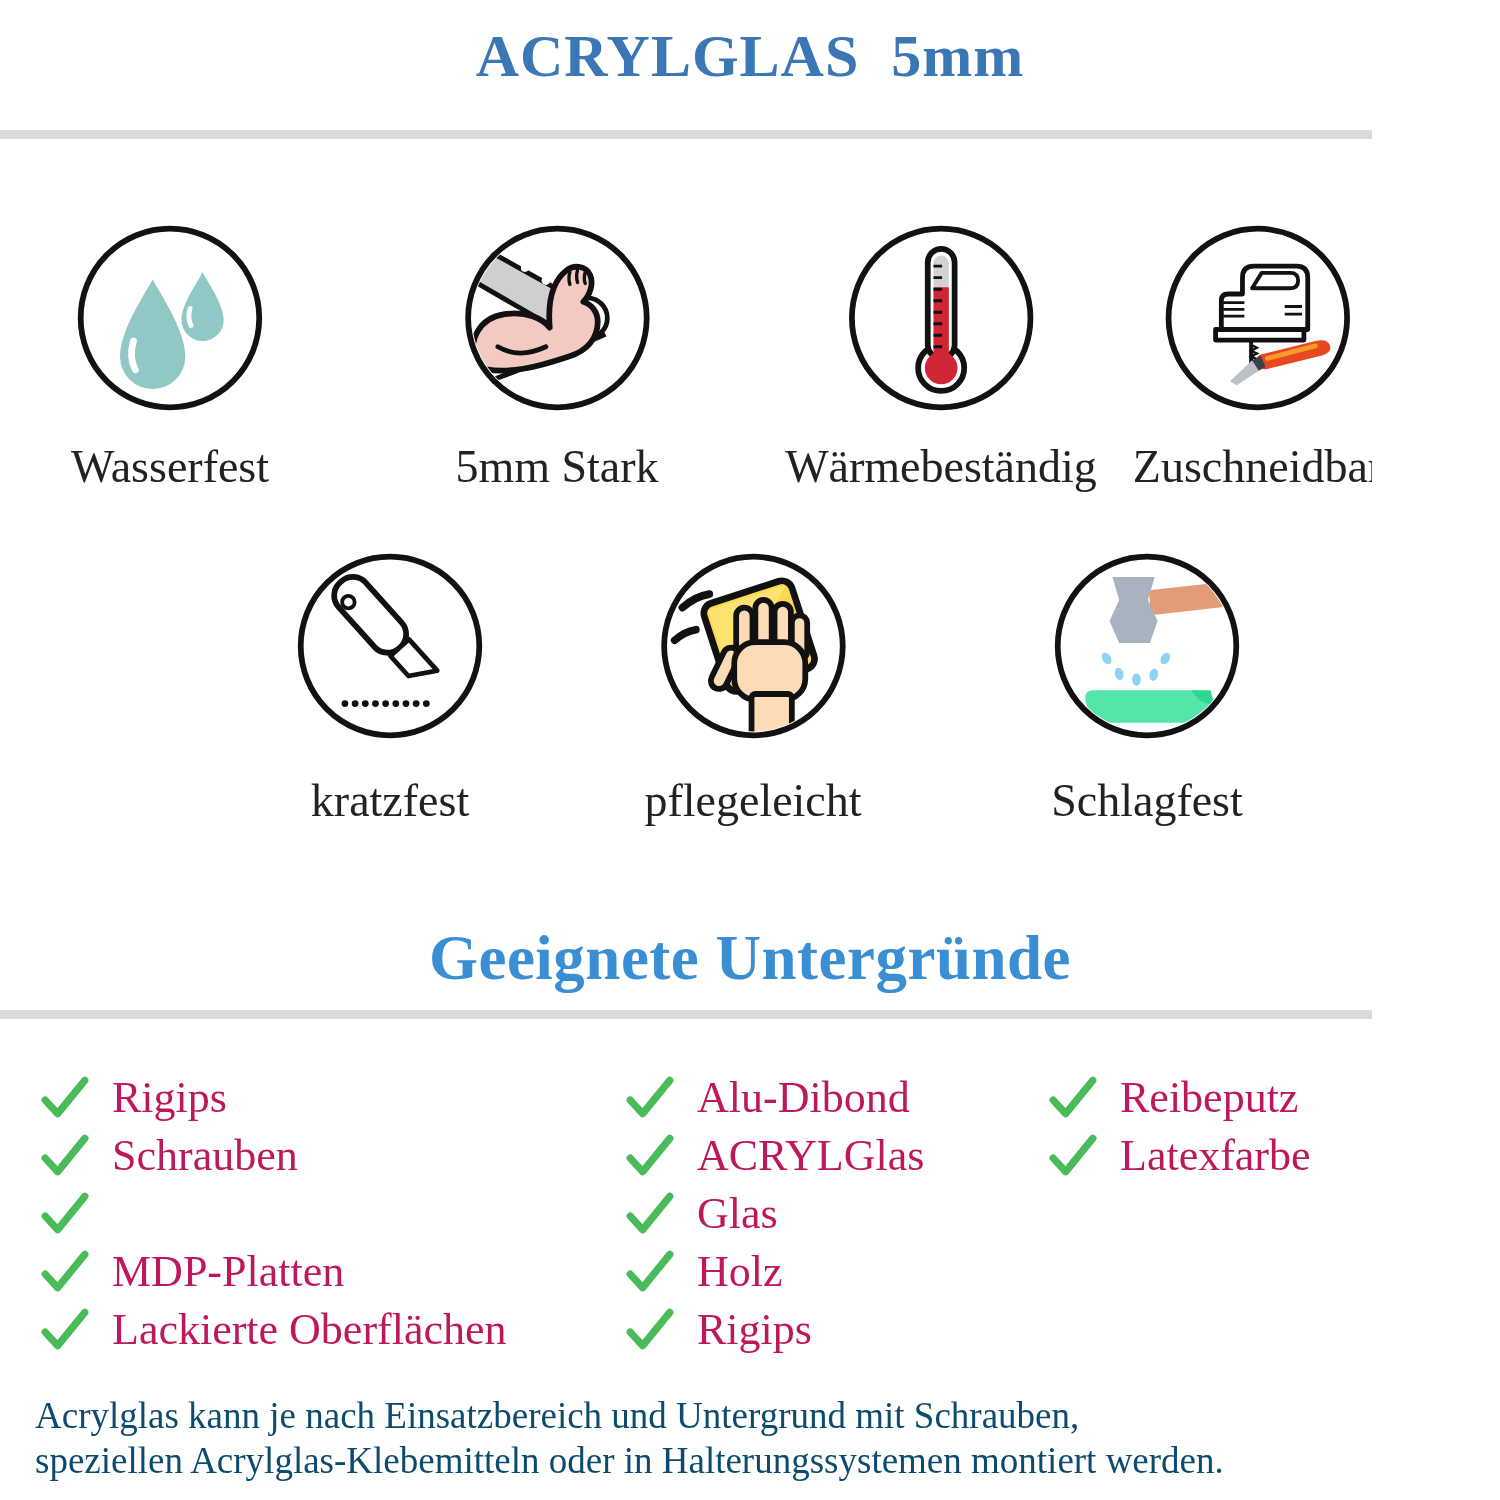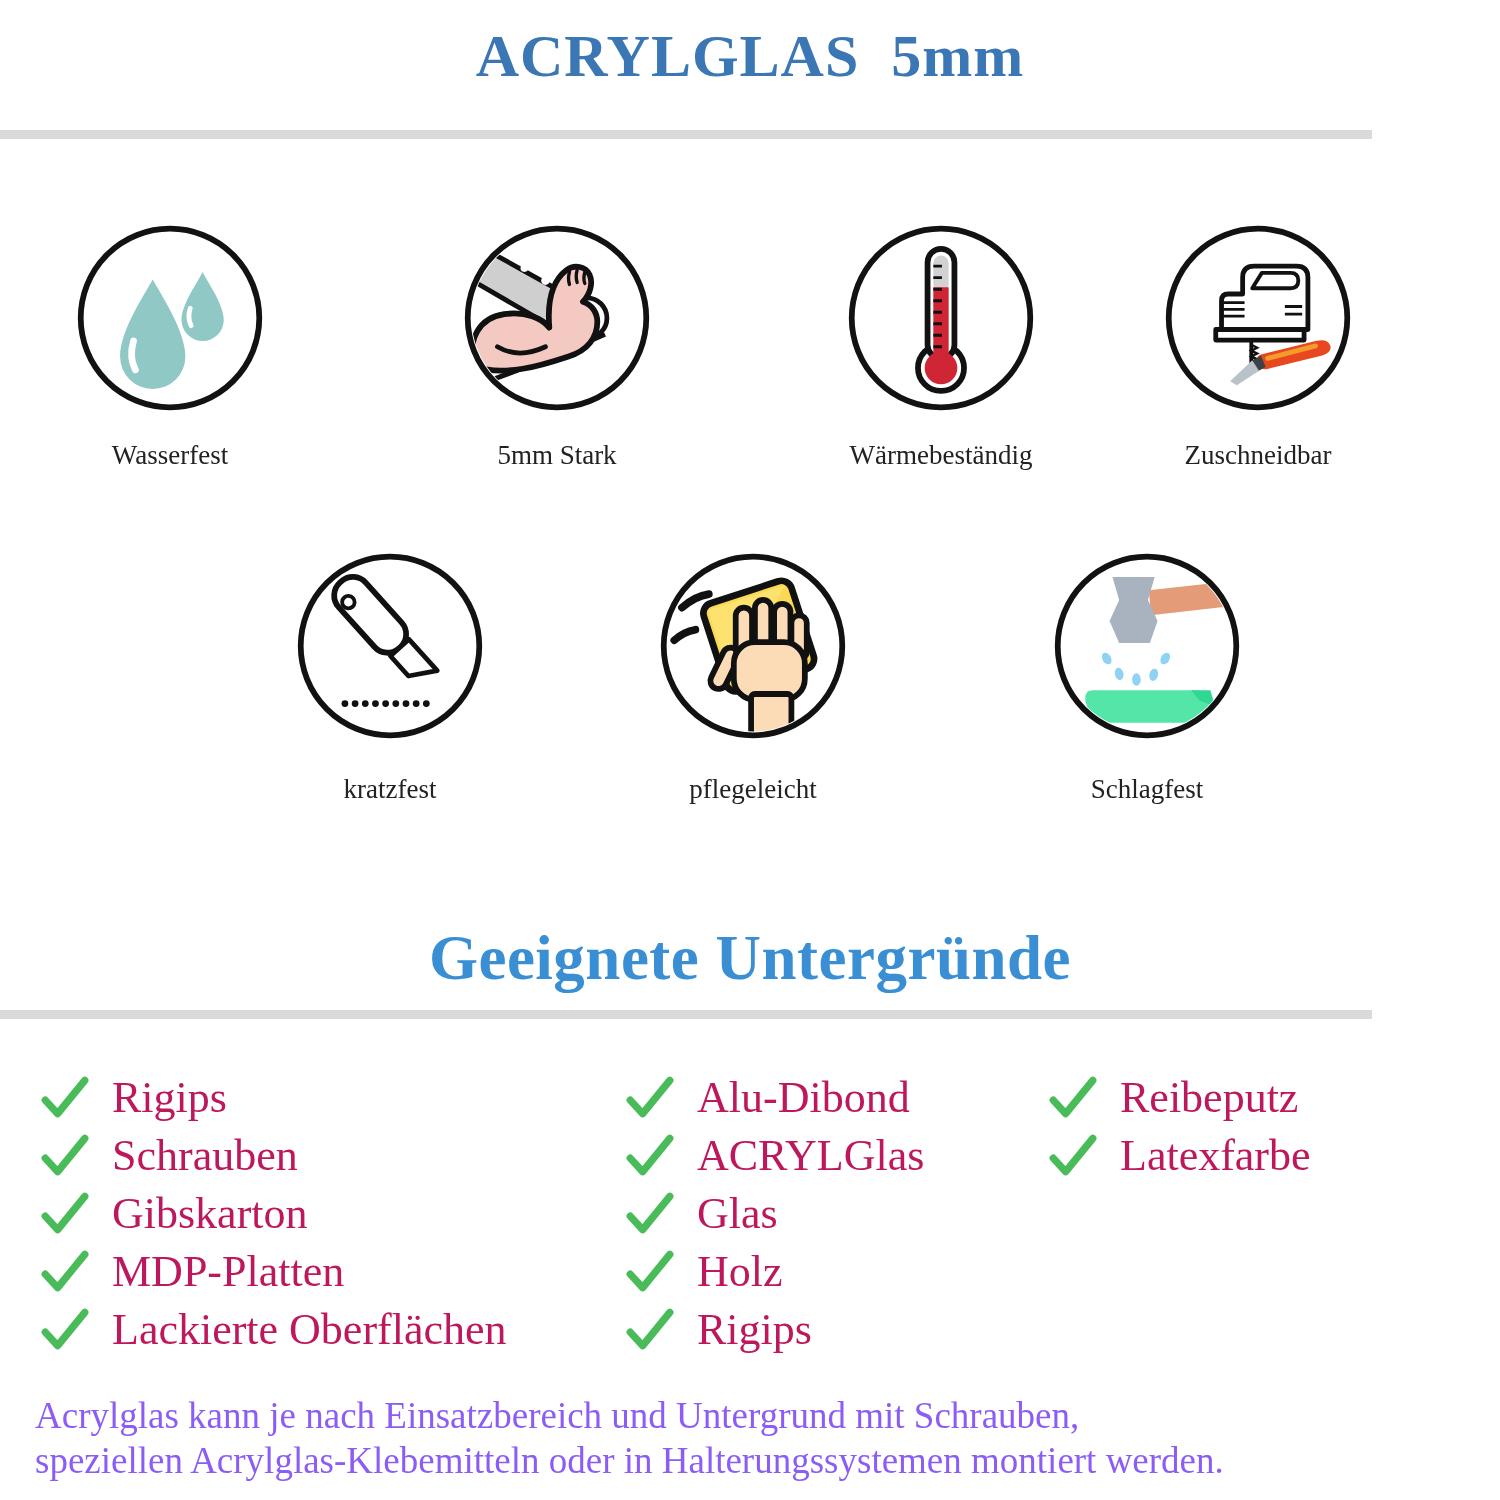--- a/index.html
+++ b/index.html
@@ -6,32 +6,32 @@
   .canvas{position:relative;width:1372px;height:1500px;background:#ffffff;overflow:hidden;
           font-family:Liberation Serif, serif;}
   .page-title{position:absolute;top:22px;left:0;width:1500px;margin:0;text-align:center;
           font-size:60px;font-weight:700;color:#3b77b4;letter-spacing:1px;word-spacing:16px;}
   .divider{position:absolute;left:0;width:1500px;height:9px;background:#dadada;}
   .divider.d1{top:130px;}
   .divider.d2{top:1010px;}
   .feature{position:absolute;transform:translateX(-50%);display:flex;flex-direction:column;
           align-items:center;}
   .feature .badge{width:192px;height:192px;}
-  .feature .flabel{margin-top:26px;font-size:27px;color:#222222;white-space:nowrap;}
+  .feature .flabel{margin-top:26px;font-size:46px;color:#222222;white-space:nowrap;}
   .row2 .flabel{margin-top:32px;}
   .section-title{position:absolute;top:922px;left:0;width:1500px;margin:0;text-align:center;
           font-size:63px;font-weight:700;color:#3a8fd4;letter-spacing:0.5px;}
   .surf{position:absolute;top:1068px;margin:0;padding:0;list-style:none;}
   .surf.c1{left:40px;}
   .surf.c2{left:625px;}
   .surf.c3{left:1048px;}
   .surf li{display:flex;align-items:center;height:58px;}
   .check{width:50px;height:50px;margin-right:22px;flex:0 0 auto;}
   .surf .slabel{font-size:44px;font-weight:500;color:#be185d;white-space:nowrap;}
-  .footer{position:absolute;left:35px;top:1393px;color:#8b5cf6;font-size:37px;line-height:45px;}
+  .footer{position:absolute;left:35px;top:1393px;color:#0c4a6e;font-size:37px;line-height:45px;}
   .ic{display:block;}
 </style>
 </head>
 <body>
 
 <div class="canvas">
 
   <h1 class="page-title">ACRYLGLAS 5mm</h1>
   <div class="divider d1"></div>
 
@@ -183,21 +183,20 @@
     <li>
       <svg class="check" viewBox="0 0 48 48">
           <path d="M5,27 L17,40 L43,8" fill="none" stroke="#49bb59" stroke-width="7" stroke-linecap="round" stroke-linejoin="round"></path>
         </svg>
       <span class="slabel">Schrauben</span>
       </li>
     <li>
       <svg class="check" viewBox="0 0 48 48">
           <path d="M5,27 L17,40 L43,8" fill="none" stroke="#49bb59" stroke-width="7" stroke-linecap="round" stroke-linejoin="round"></path>
         </svg>
-      <span class="slabel">Gibskarton</span>
       </li>
     <li>
       <svg class="check" viewBox="0 0 48 48">
           <path d="M5,27 L17,40 L43,8" fill="none" stroke="#49bb59" stroke-width="7" stroke-linecap="round" stroke-linejoin="round"></path>
         </svg>
       <span class="slabel">MDP-Platten</span>
       </li>
     <li>
       <svg class="check" viewBox="0 0 48 48">
           <path d="M5,27 L17,40 L43,8" fill="none" stroke="#49bb59" stroke-width="7" stroke-linecap="round" stroke-linejoin="round"></path>

